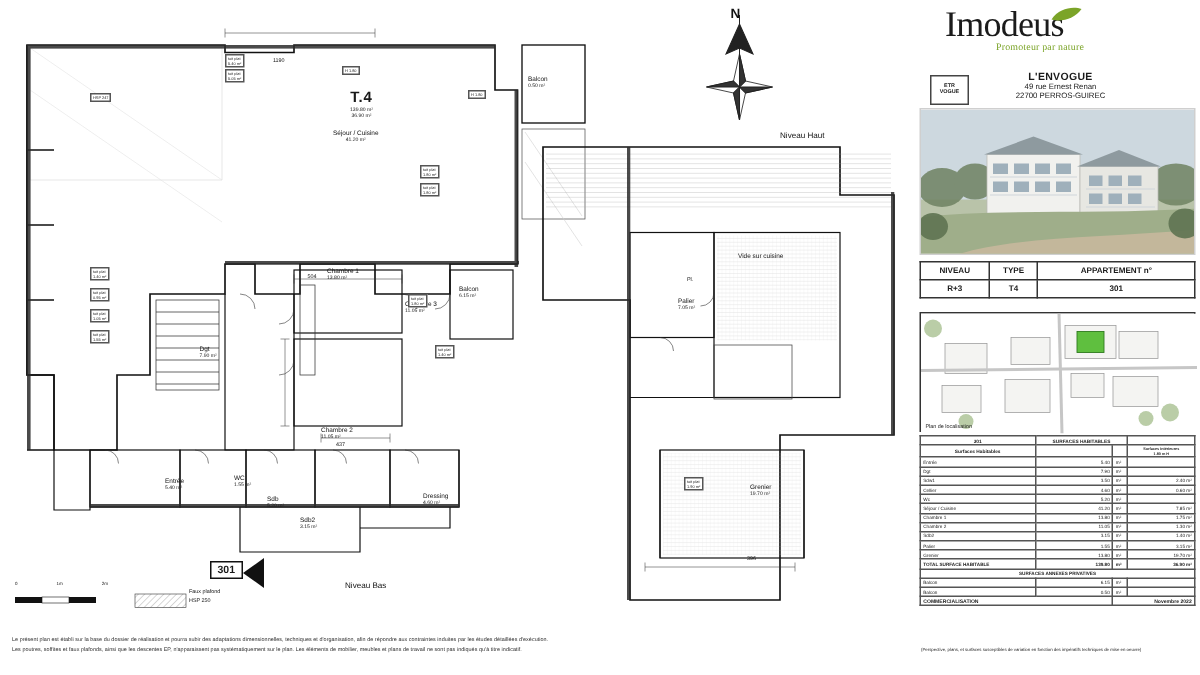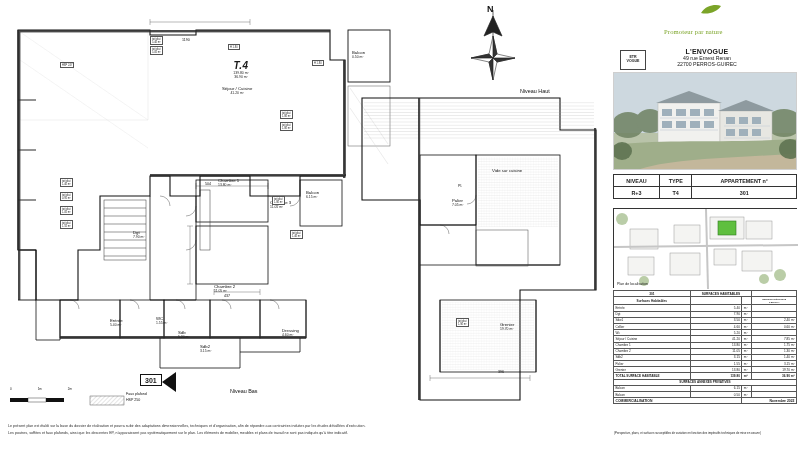--- a/index.html
+++ b/index.html
@@ -28,21 +28,21 @@
   .lbl { position:absolute; font-size:4.2px; color:#111; white-space:nowrap; }
   .lbl.big { font-size:9px; font-weight:bold; letter-spacing:.06em; }
   .lbl.mid { font-size:5.4px; }
   .lbl.sm  { font-size:3.6px; }
   .lbl.xs  { font-size:3.0px; }
 
   .room-name { font-size:4.3px; color:#111; }
   .room-area { font-size:3.4px; color:#222; }
 
   .t4box { position:absolute; text-align:center; }
-  .t4box .t { font-size:10px; font-weight:bold; letter-spacing:.05em;font-style:italic; }
+  .t4box .t { font-size:10px; font-weight:bold; letter-spacing:.05em; }
   .t4box .a { font-size:3.4px; }
 
   
   .dimbox {
     position:absolute; border:0.4px solid #555; background:#fff;
     font-size:2.6px; line-height:1.25; padding:0.5px 1px; color:#222;
     white-space:pre-line;
   }
 
   
@@ -413,20 +413,23 @@
   </div>
 
   <div id="footer-note">
     <p>Le présent plan est établi sur la base du dossier de réalisation et pourra subir des adaptations dimensionnelles, techniques et d'organisation, afin de répondre aux contraintes induites par les études détaillées d'exécution.</p>
     <p>Les poutres, soffites et  faux plafonds, ainsi que les descentes EP, n'apparaissent pas systématiquement sur le plan. Les éléments de mobilier, meubles et plans de travail ne sont pas indiqués qu'à titre indicatif.</p>
   </div>
 
   <div id="right-panel">
 
     <div class="logo-wrap">
+      <div style="position:absolute; left:18px; top:2px;">
+        <span class="logo-txt">Imod</span><span class="logo-txt accent">e</span><span class="logo-txt">us</span>
+      </div>
 
       <svg style="position:absolute; left:88px; top:2px;" width="22" height="12" viewBox="0 0 22 12">
         <path d="M1,9 C6,1 16,0 21,2 C17,8 8,11 1,9 Z" fill="#7ba428"></path>
       </svg>
       <div class="logo-sub" style="position:absolute; left:52px; top:26px;">Promoteur par nature</div>
     </div>
 
     <div class="addr-logo" style="left:8px; top:48px; white-space:pre-line;">ETR
 VOGUE</div>
     <div class="addr-box">

